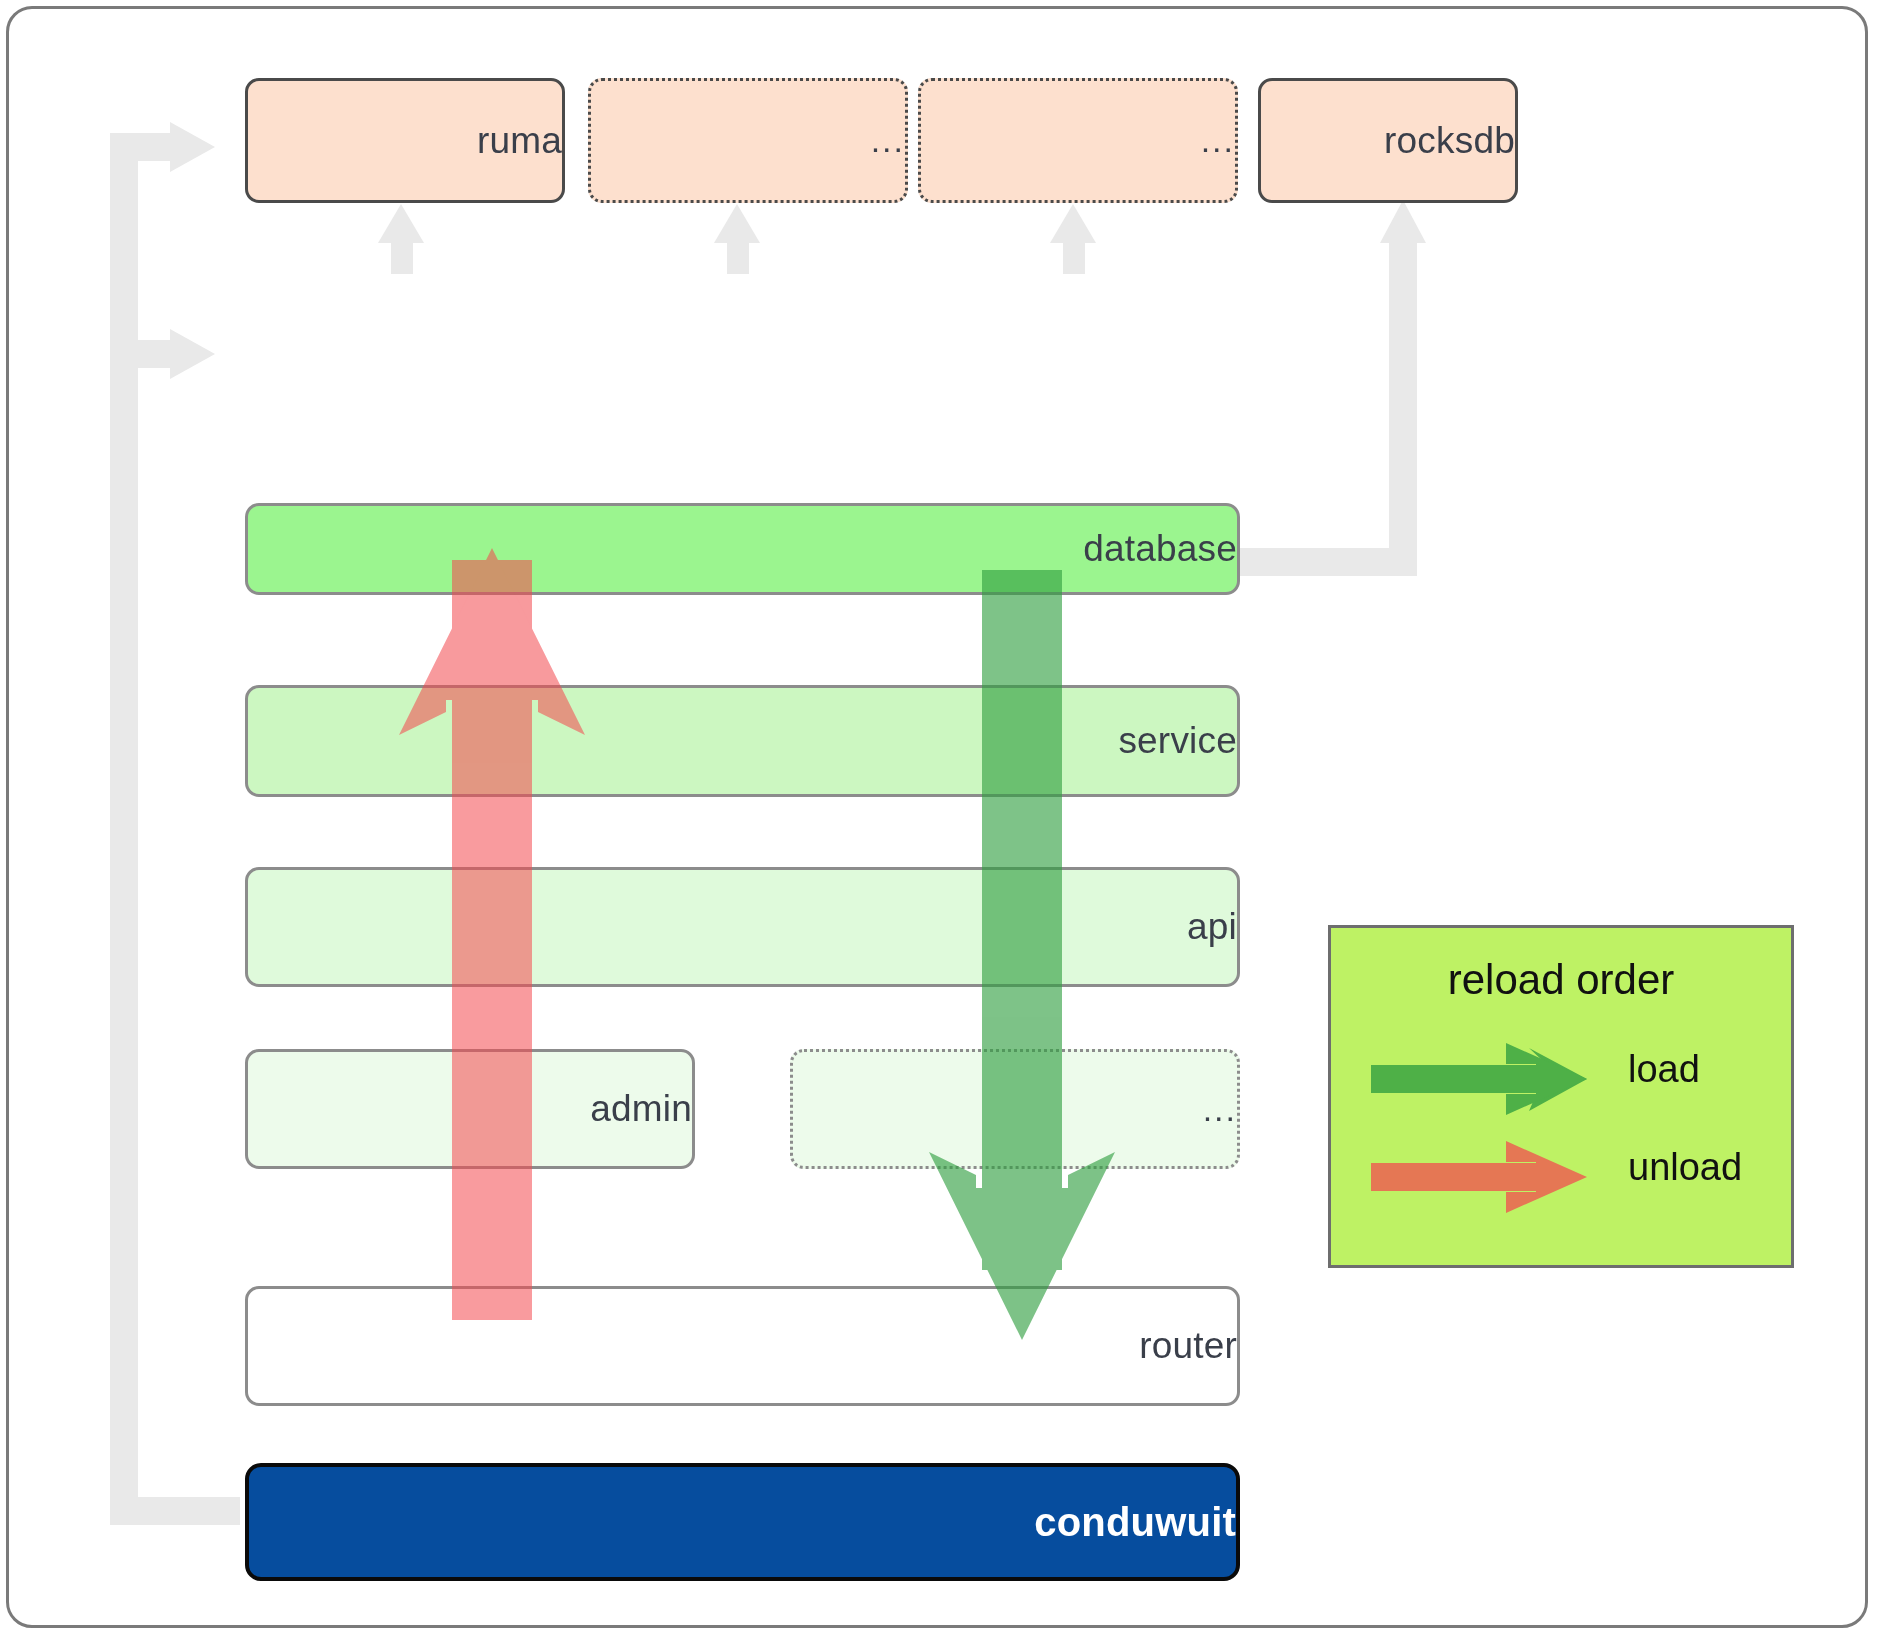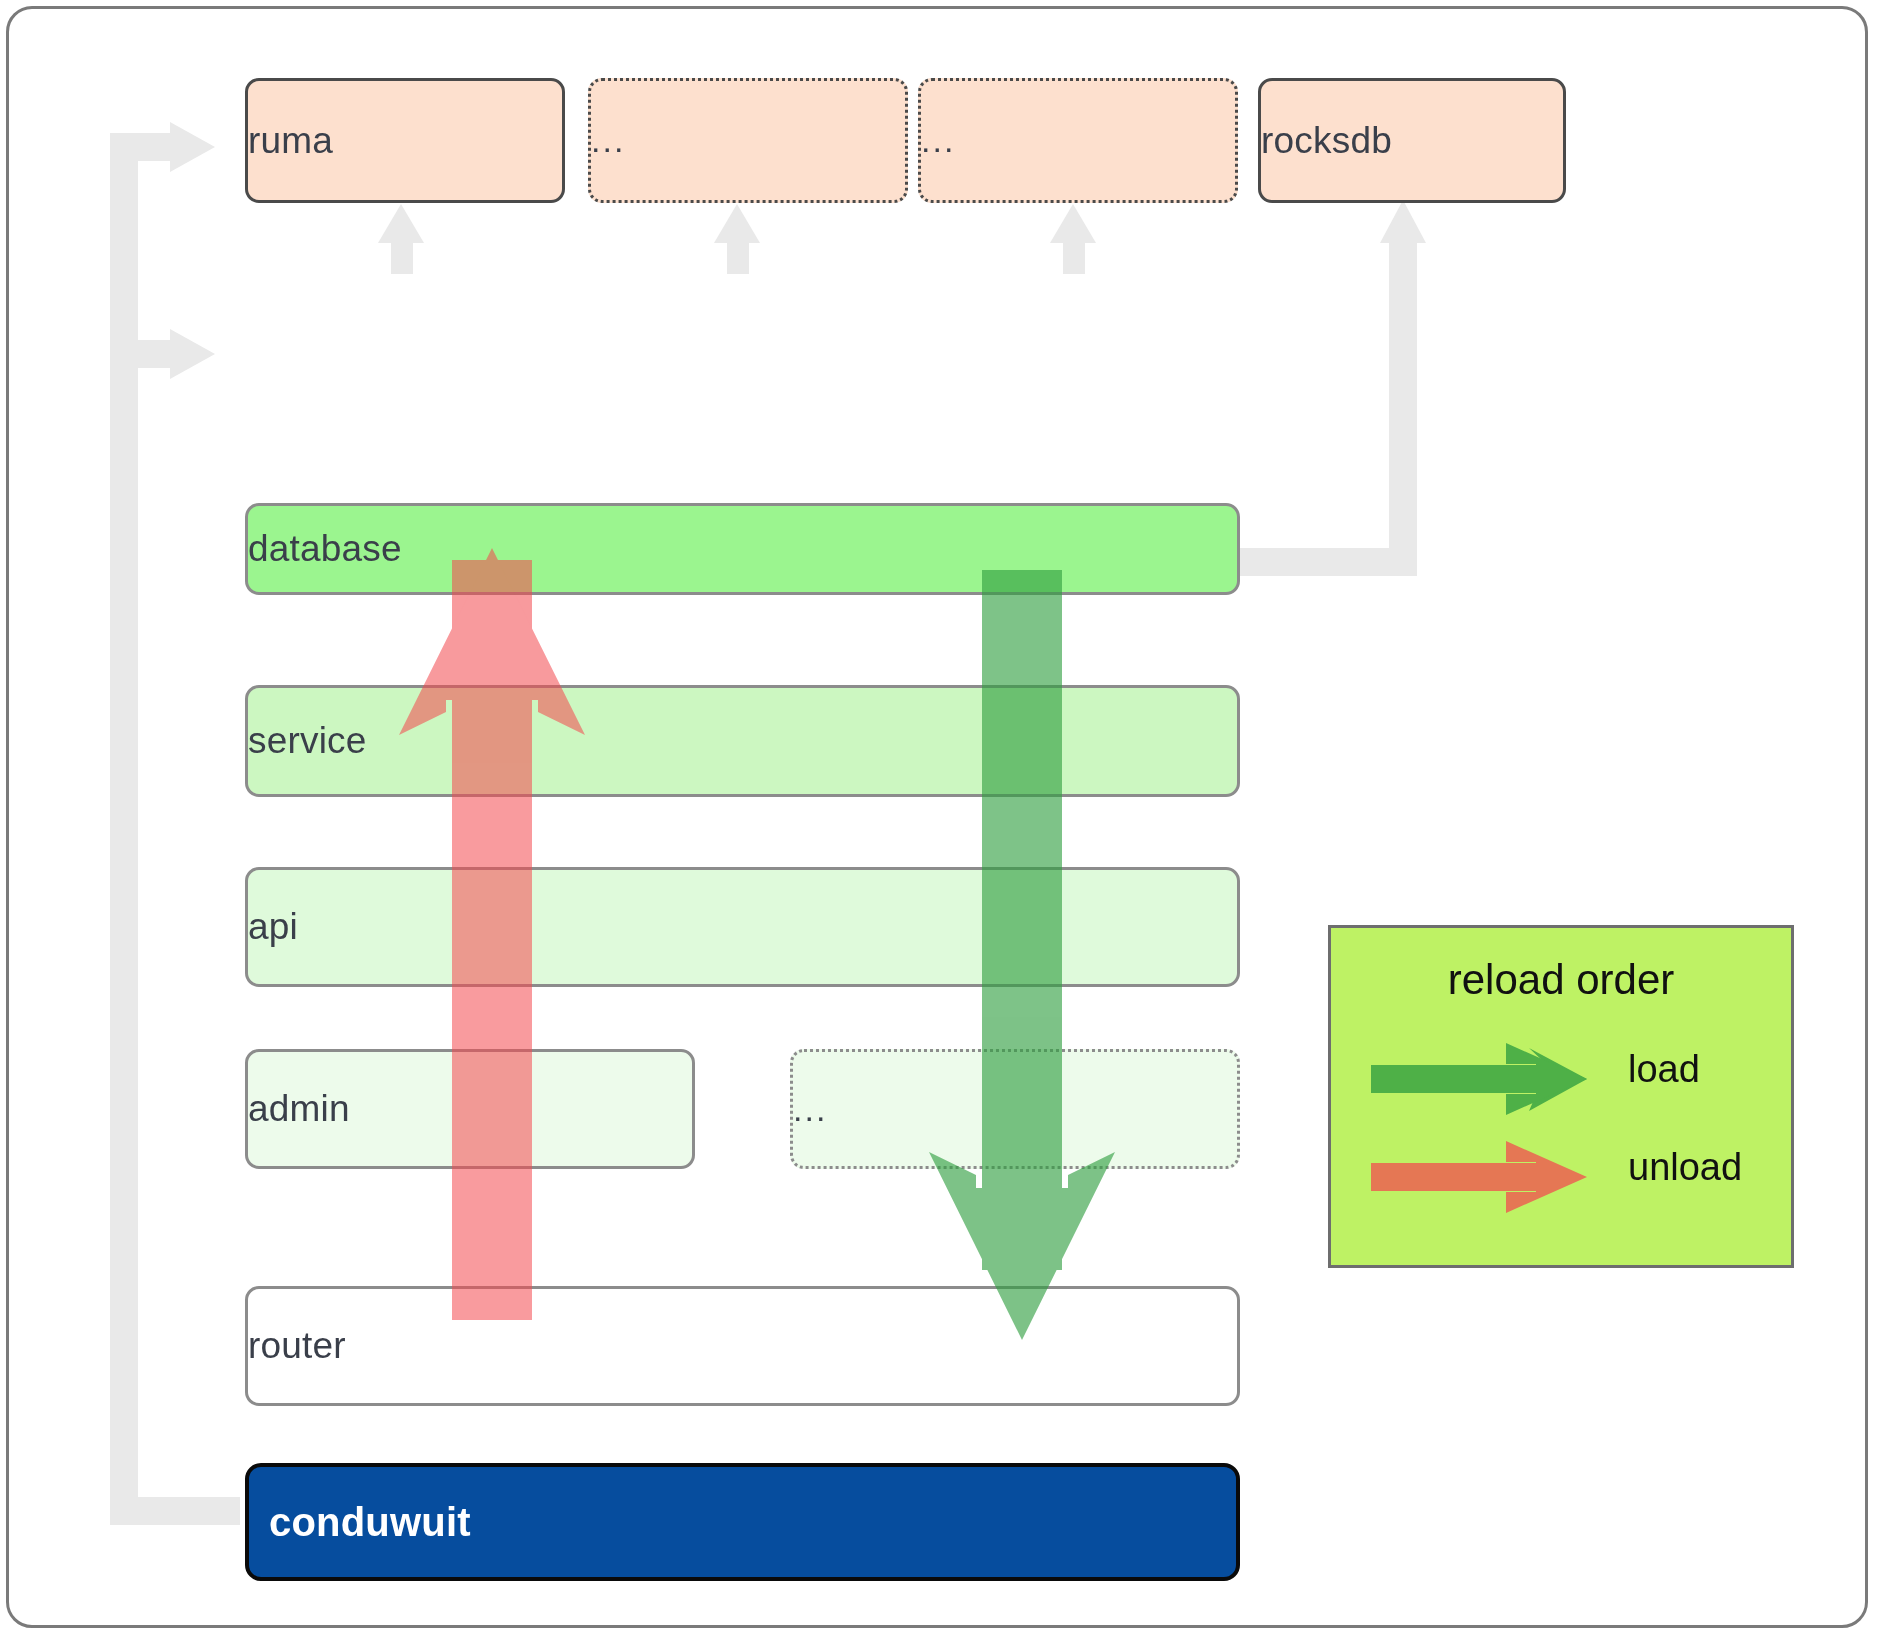--- a/index.html
+++ b/index.html
@@ -26,21 +26,21 @@
     border-radius: 26px;
     box-sizing: border-box;
     background: #ffffff;
   }
   
   .box {
     position: absolute;
     box-sizing: border-box;
     display: flex;
     align-items: center;
-    justify-content: flex-start;
+    justify-content: flex-end;
     border-radius: 14px;
     color: #3a3f4a;
     font-size: 37px;
     font-weight: 400;
     letter-spacing: 0.2px;
   }
   .box-solid-dark { border: 3px solid #4a4a4a; }
   .box-dotted     { border: 3px dotted #4a4a4a; }
   .box-gray       { border: 3px solid #8c8c8c; }
   .box-gray-dotted{ border: 3px dotted #8c8c8c; }
@@ -144,21 +144,21 @@
   </div>
 
   <div class="box peach box-dotted" style="left:588px; top:78px; width:320px; height:125px;">
     <span class="dots-label">...</span>
   </div>
 
   <div class="box peach box-dotted" style="left:918px; top:78px; width:320px; height:125px;">
     <span class="dots-label">...</span>
   </div>
 
-  <div class="box peach box-solid-dark" style="left:1258px; top:78px; width:308px; height:125px;">
+  <div class="box peach box-solid-dark" style="left:1258px; top:78px; width:260px; height:125px;">
     <span>rocksdb</span>
   </div>
 
 
   <div class="box g1 box-gray" style="left:245px; top:503px; width:995px; height:92px;">
     <span>database</span>
   </div>
 
   <div class="box g2 box-gray" style="left:245px; top:685px; width:995px; height:112px;">
     <span>service</span>

